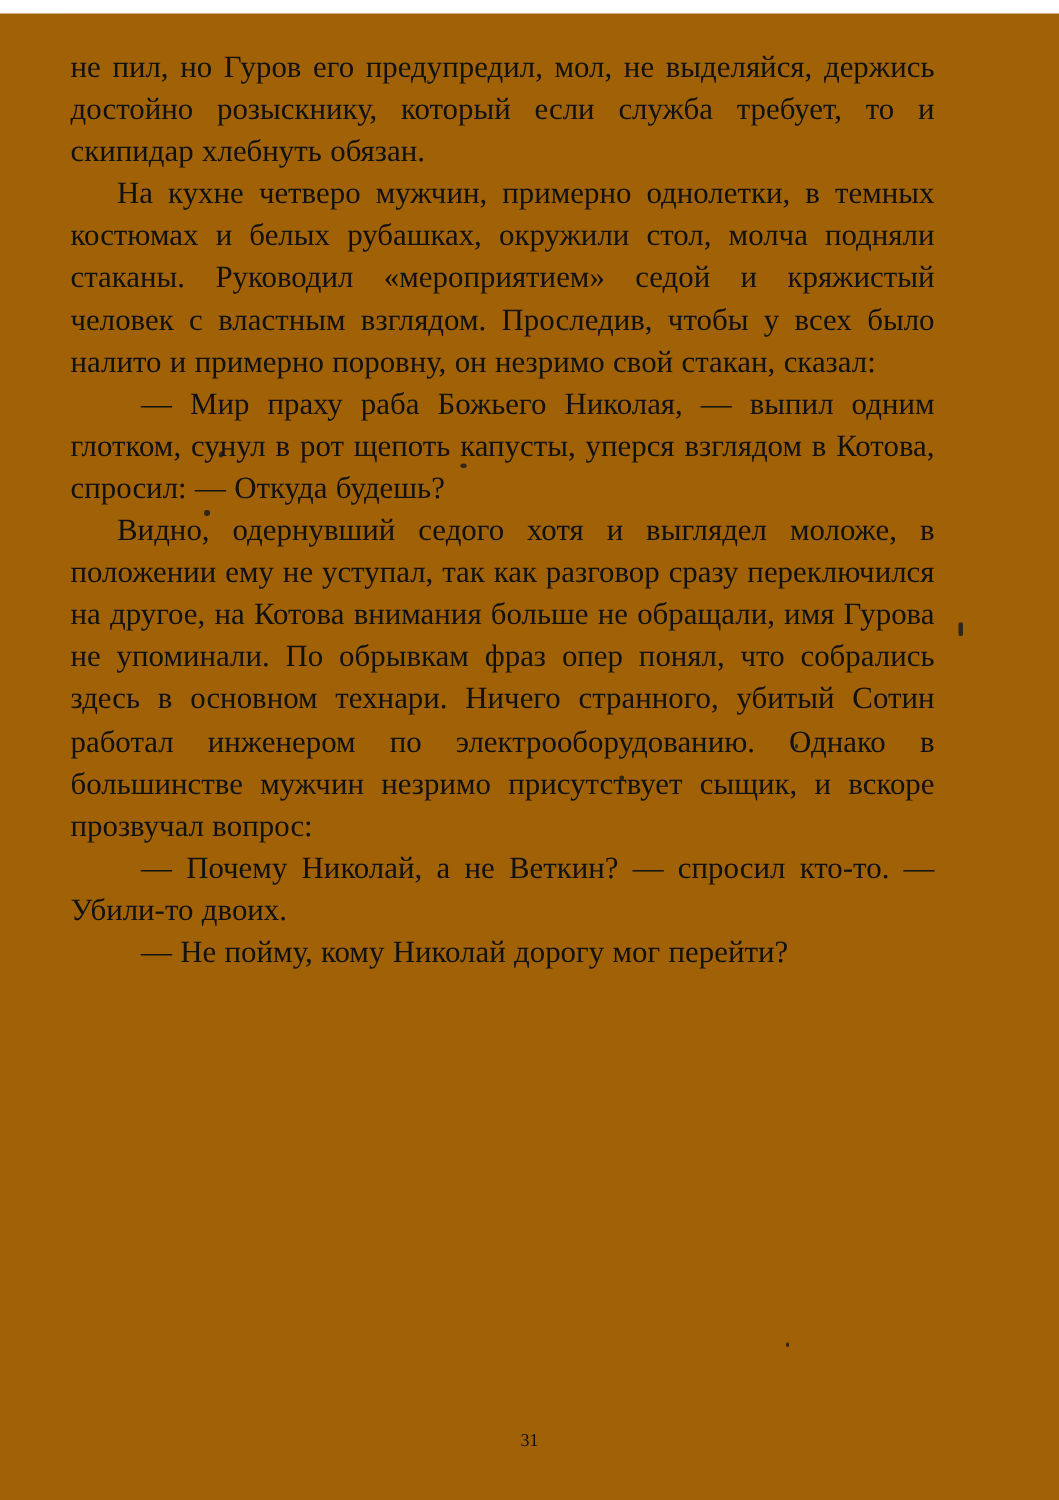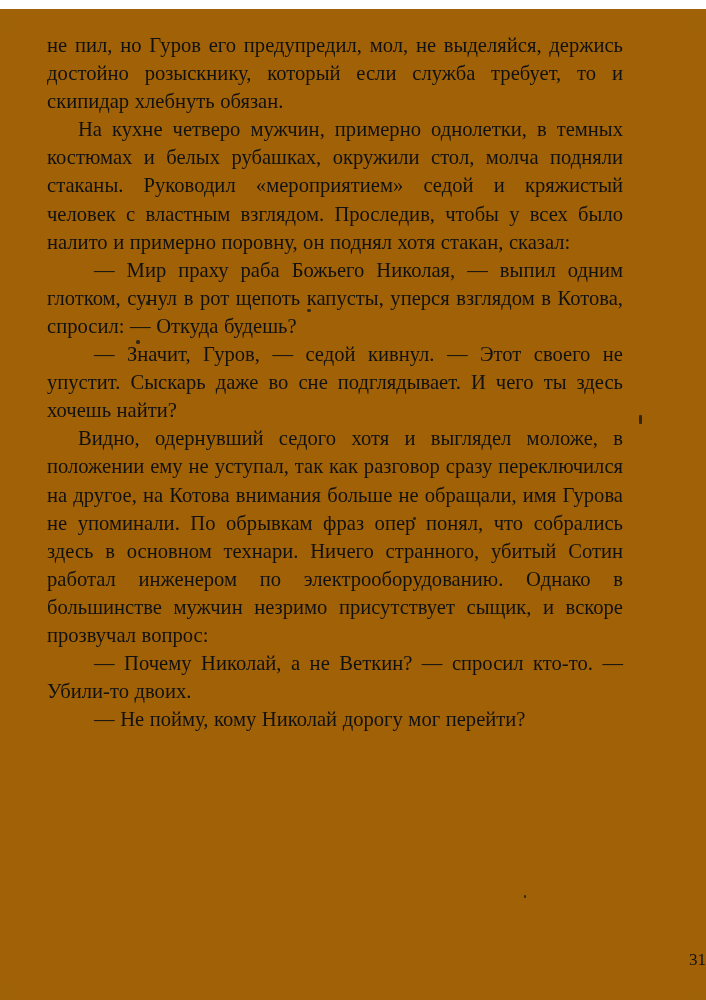--- a/index.html
+++ b/index.html
@@ -61,22 +61,22 @@
     text-indent: 47px;
   }
 
   
 
   #page-number {
     position: absolute;
     left: 0;
     right: 0;
     top: 940px;
-    text-align: right;
-    font-size: 17px;
+    text-align: center;
+    font-size: 12px;
     line-height: 22px;
     font-family: "Liberation Serif", "DejaVu Serif", serif;
     color: #111111;
   }
 
   
   .speck {
     position: absolute;
     background: #1a1a1a;
     border-radius: 40%;
@@ -95,26 +95,25 @@
 <body>
 
 <div id="page">
 
   <div id="paper-texture"></div>
 
   <div id="text-column">
 
     <p class="para no-indent">не пил, но Гуров его предупредил, мол, не выделяйся, держись достойно розыскнику, который если служба требует, то и скипидар хлебнуть обязан.</p>
 
-    <p class="para">На кухне четверо мужчин, примерно однолетки, в темных костюмах и белых рубашках, окружили стол, молча подняли стаканы. Руководил «мероприятием» седой и кряжистый человек с властным взглядом. Проследив, чтобы у всех было налито и примерно поровну, он поднял хотя стакан, сказал:</p>
+    <p class="para">На кухне четверо мужчин, примерно однолетки, в темных костюмах и белых рубашках, окружили стол, молча подняли стаканы. Руководил «мероприятием» седой и кряжистый человек с властным взглядом. Проследив, чтобы у всех было налито и примерно поровну, он незримо свой стакан, сказал:</p>
 
     <p class="para dialogue">— Мир праху раба Божьего Николая, — выпил одним глотком, сунул в рот щепоть капусты, уперся взглядом в Котова, спросил: — Откуда будешь?</p>
 
 
-    <p class="para dialogue">— Значит, Гуров, — седой кивнул. — Этот своего не упустит. Сыскарь даже во сне подглядывает. И чего ты здесь хочешь найти?</p>
 
 
     <p class="para">Видно, одернувший седого хотя и выглядел моложе, в положении ему не уступал, так как разговор сразу переключился на другое, на Котова внимания больше не обращали, имя Гурова не упоминали. По обрывкам фраз опер понял, что собрались здесь в основном технари. Ничего странного, убитый Сотин работал инженером по электрооборудованию. Однако в большинстве мужчин незримо присутствует сыщик, и вскоре прозвучал вопрос:</p>
 
     <p class="para dialogue">— Почему Николай, а не Веткин? — спросил кто-то. — Убили-то двоих.</p>
 
     <p class="para dialogue">— Не пойму, кому Николай дорогу мог перейти?</p>
 
 
   </div>

